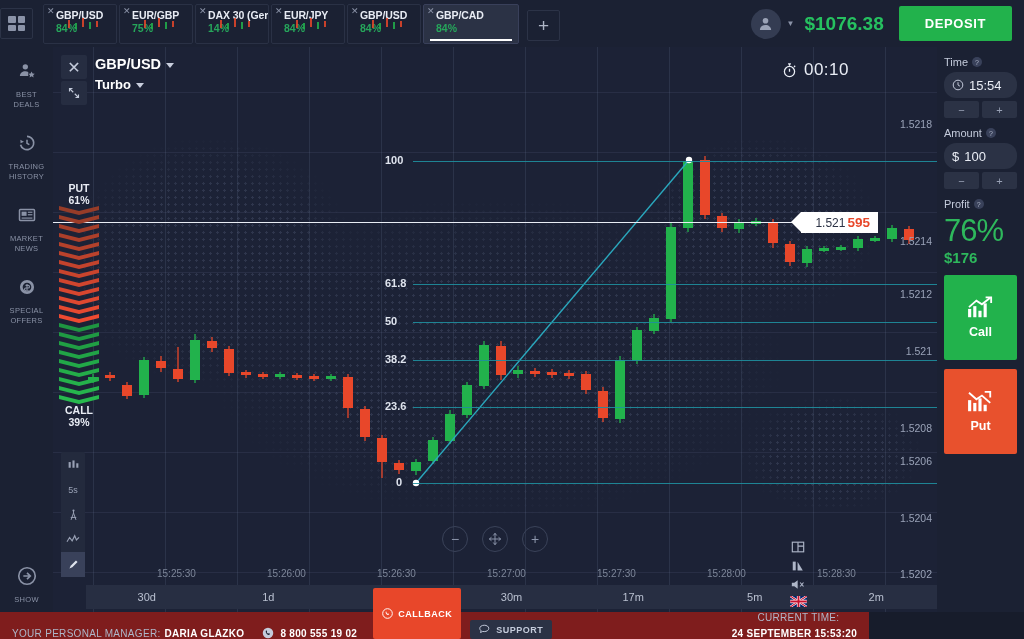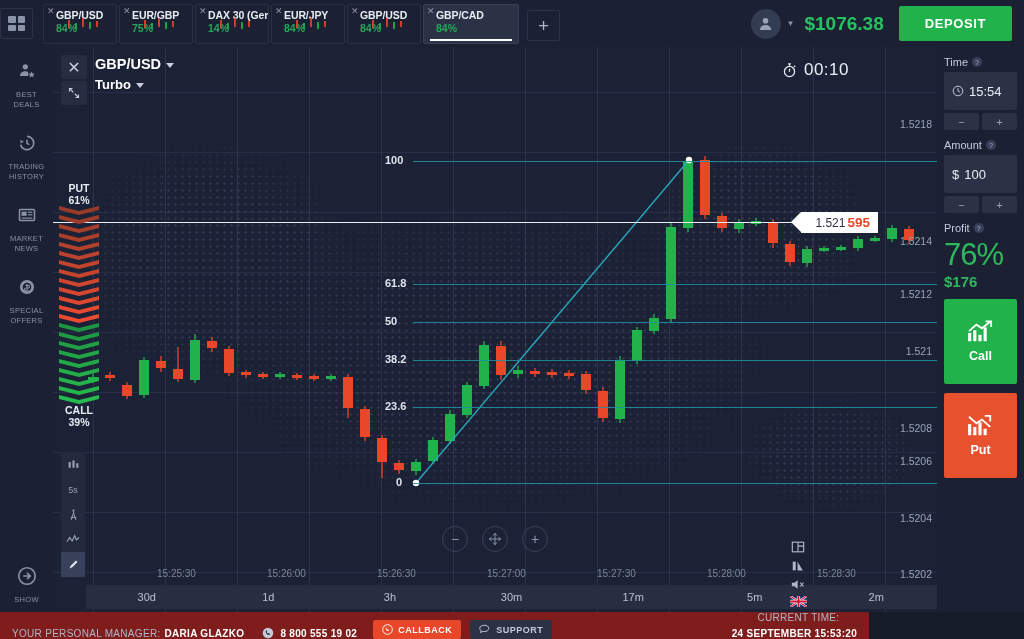--- a/index.html
+++ b/index.html
@@ -167,21 +167,21 @@
     position: absolute; right: 0; top: 47px; width: 87px; height: 565px;
     background: #1b2133; padding: 9px 7px 0;
   }
   .rp-label { color: #c4cbdb; font-size: 11px; margin-bottom: 4px; display: flex; align-items: center; }
   .qm {
     display: inline-flex; width: 10px; height: 10px; border-radius: 50%;
     background: #39415a; color: #aeb6c8; font-size: 7px; align-items: center;
     justify-content: center; margin-left: 4px;
   }
   .rp-field {
-    height: 38px; background: #2b3245; border-radius: 2px; color: #e8ecf4;
+    height: 26px; background: #2b3245; border-radius: 12px; color: #e8ecf4;
     font-size: 13px; display: flex; align-items: center; padding-left: 8px; gap: 5px;
   }
   .rp-steps { display: flex; gap: 3px; margin-top: 3px; margin-bottom: 9px; }
   .rp-step {
     flex: 1; height: 17px; background: #2b3245; border-radius: 2px; color: #99a1b5;
     font-size: 11px; display: flex; align-items: center; justify-content: center;
   }
   .profit-pct { color: #2eb85c; font-size: 31px; line-height: 34px; font-weight: 300; letter-spacing: -1px; }
   .profit-amt { color: #2eb85c; font-size: 15px; font-weight: bold; margin-top: 1px; }
   .trade-btn {
@@ -194,21 +194,21 @@
 
   
   .statusbar {
     position: absolute; left: 0; bottom: 0; width: 869px; height: 27px;
     background: #7f1d1d; display: flex; align-items: flex-end; padding: 0 12px;
     color: #aeb6c8; font-size: 10px; letter-spacing: .3px;
   }
   .statusbar .mgr-name { color: #fff; font-weight: bold; }
   .phone { color: #fff; font-weight: bold; margin-left: 6px; }
   .cb-btn { background: #e8472a; color: #fff; font-weight: bold; font-size: 9px;
-            padding: 4px 9px; border-radius: 2px; display: flex; align-items: center; gap: 5px; letter-spacing: .5px; }
+            padding: 20px 9px; border-radius: 2px; display: flex; align-items: center; gap: 5px; letter-spacing: .5px; }
   .sp-btn { background: #2b3245; color: #c4cbdb; font-weight: bold; font-size: 9px;
             padding: 4px 9px; border-radius: 2px; display: flex; align-items: center; gap: 5px; letter-spacing: .5px; }
   .st-right { margin-left: auto; display: flex; align-items: center; gap: 5px; flex-direction: column; }
   .ct-label { color: #aeb6c8; }
   .ct-value { color: #fff; font-weight: bold; }
   .flag { width: 17px; height: 11px; position: relative; overflow: hidden; background: #0a2d6e; }
 </style>
 </head>
 <body>
 

